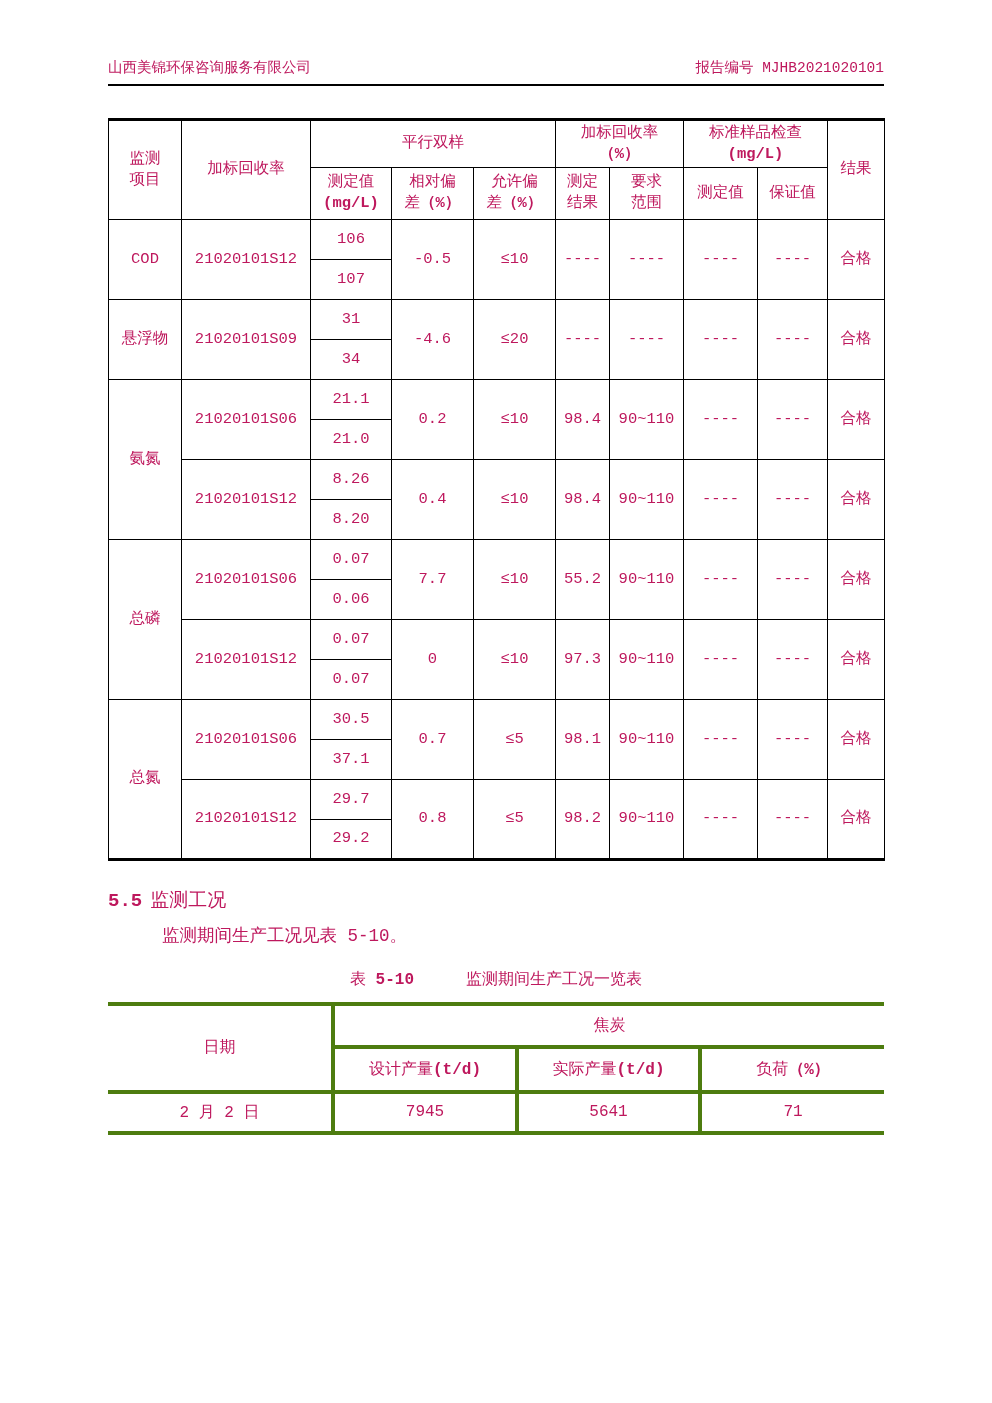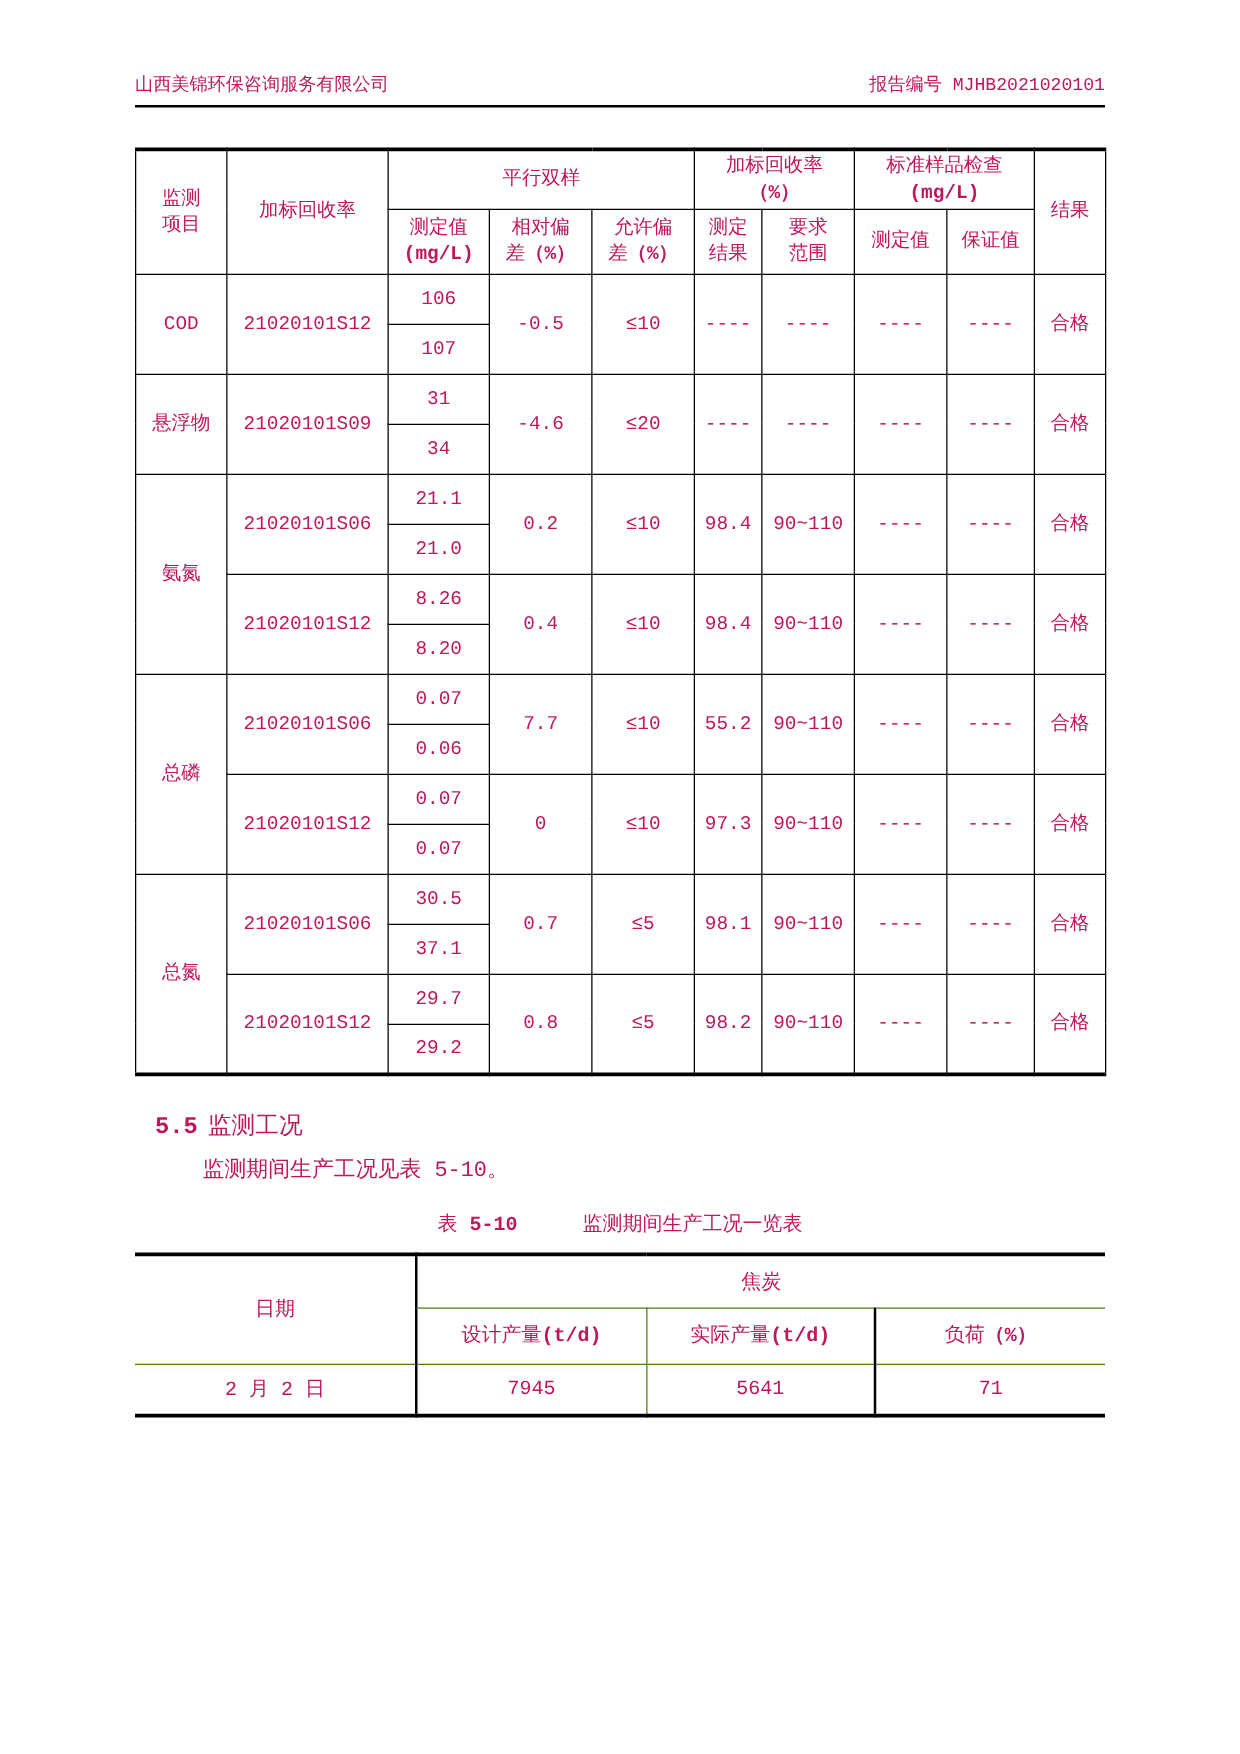--- a/index.html
+++ b/index.html
@@ -49,21 +49,21 @@
     padding: 2px 3px;
   }
   .qa-table tr.hdr1 { height: 46px; }
   .qa-table tr.hdr2 { height: 52px; padding-left: 28px; }
   .qa-table tbody tr { height: 40px; }
   .pre-line { white-space: pre-line; }
   .unit { font-weight: bold; }
 
   
   .section-heading {
-    margin: 26px 0 0 16px;
+    margin: 26px 0 0 0;
     font-size: 19px;
     font-weight: normal;
   }
   .section-heading .sec-num { font-weight: bold; margin-right: 8px; }
   .body-paragraph {
     margin: 10px 0 0 0;
     font-size: 17.5px;
     text-indent: 54px;
   }
   .table-caption {
@@ -76,21 +76,21 @@
 
   
   .prod-table {
     width: 776px;
     margin-top: 12px;
     border-top: 3px solid #000;
     border-bottom: 3px solid #000;
     font-size: 16px;
   }
   .prod-table th, .prod-table td {
-    border: 1px solid #4d7c0f;
+    border: 4px solid #4d7c0f;
     font-weight: normal;
     text-align: center;
     vertical-align: middle;
     padding: 2px 4px;
   }
   .prod-table .no-left { border-left: none; }
   .prod-table .no-right { border-right: none; }
   .prod-table .thick-left { border-left: 2.5px solid #000; }
   .prod-table tr.p-hdr1 { height: 43px; }
   .prod-table tr.p-hdr2 { height: 45px; margin-top: 48px; }

